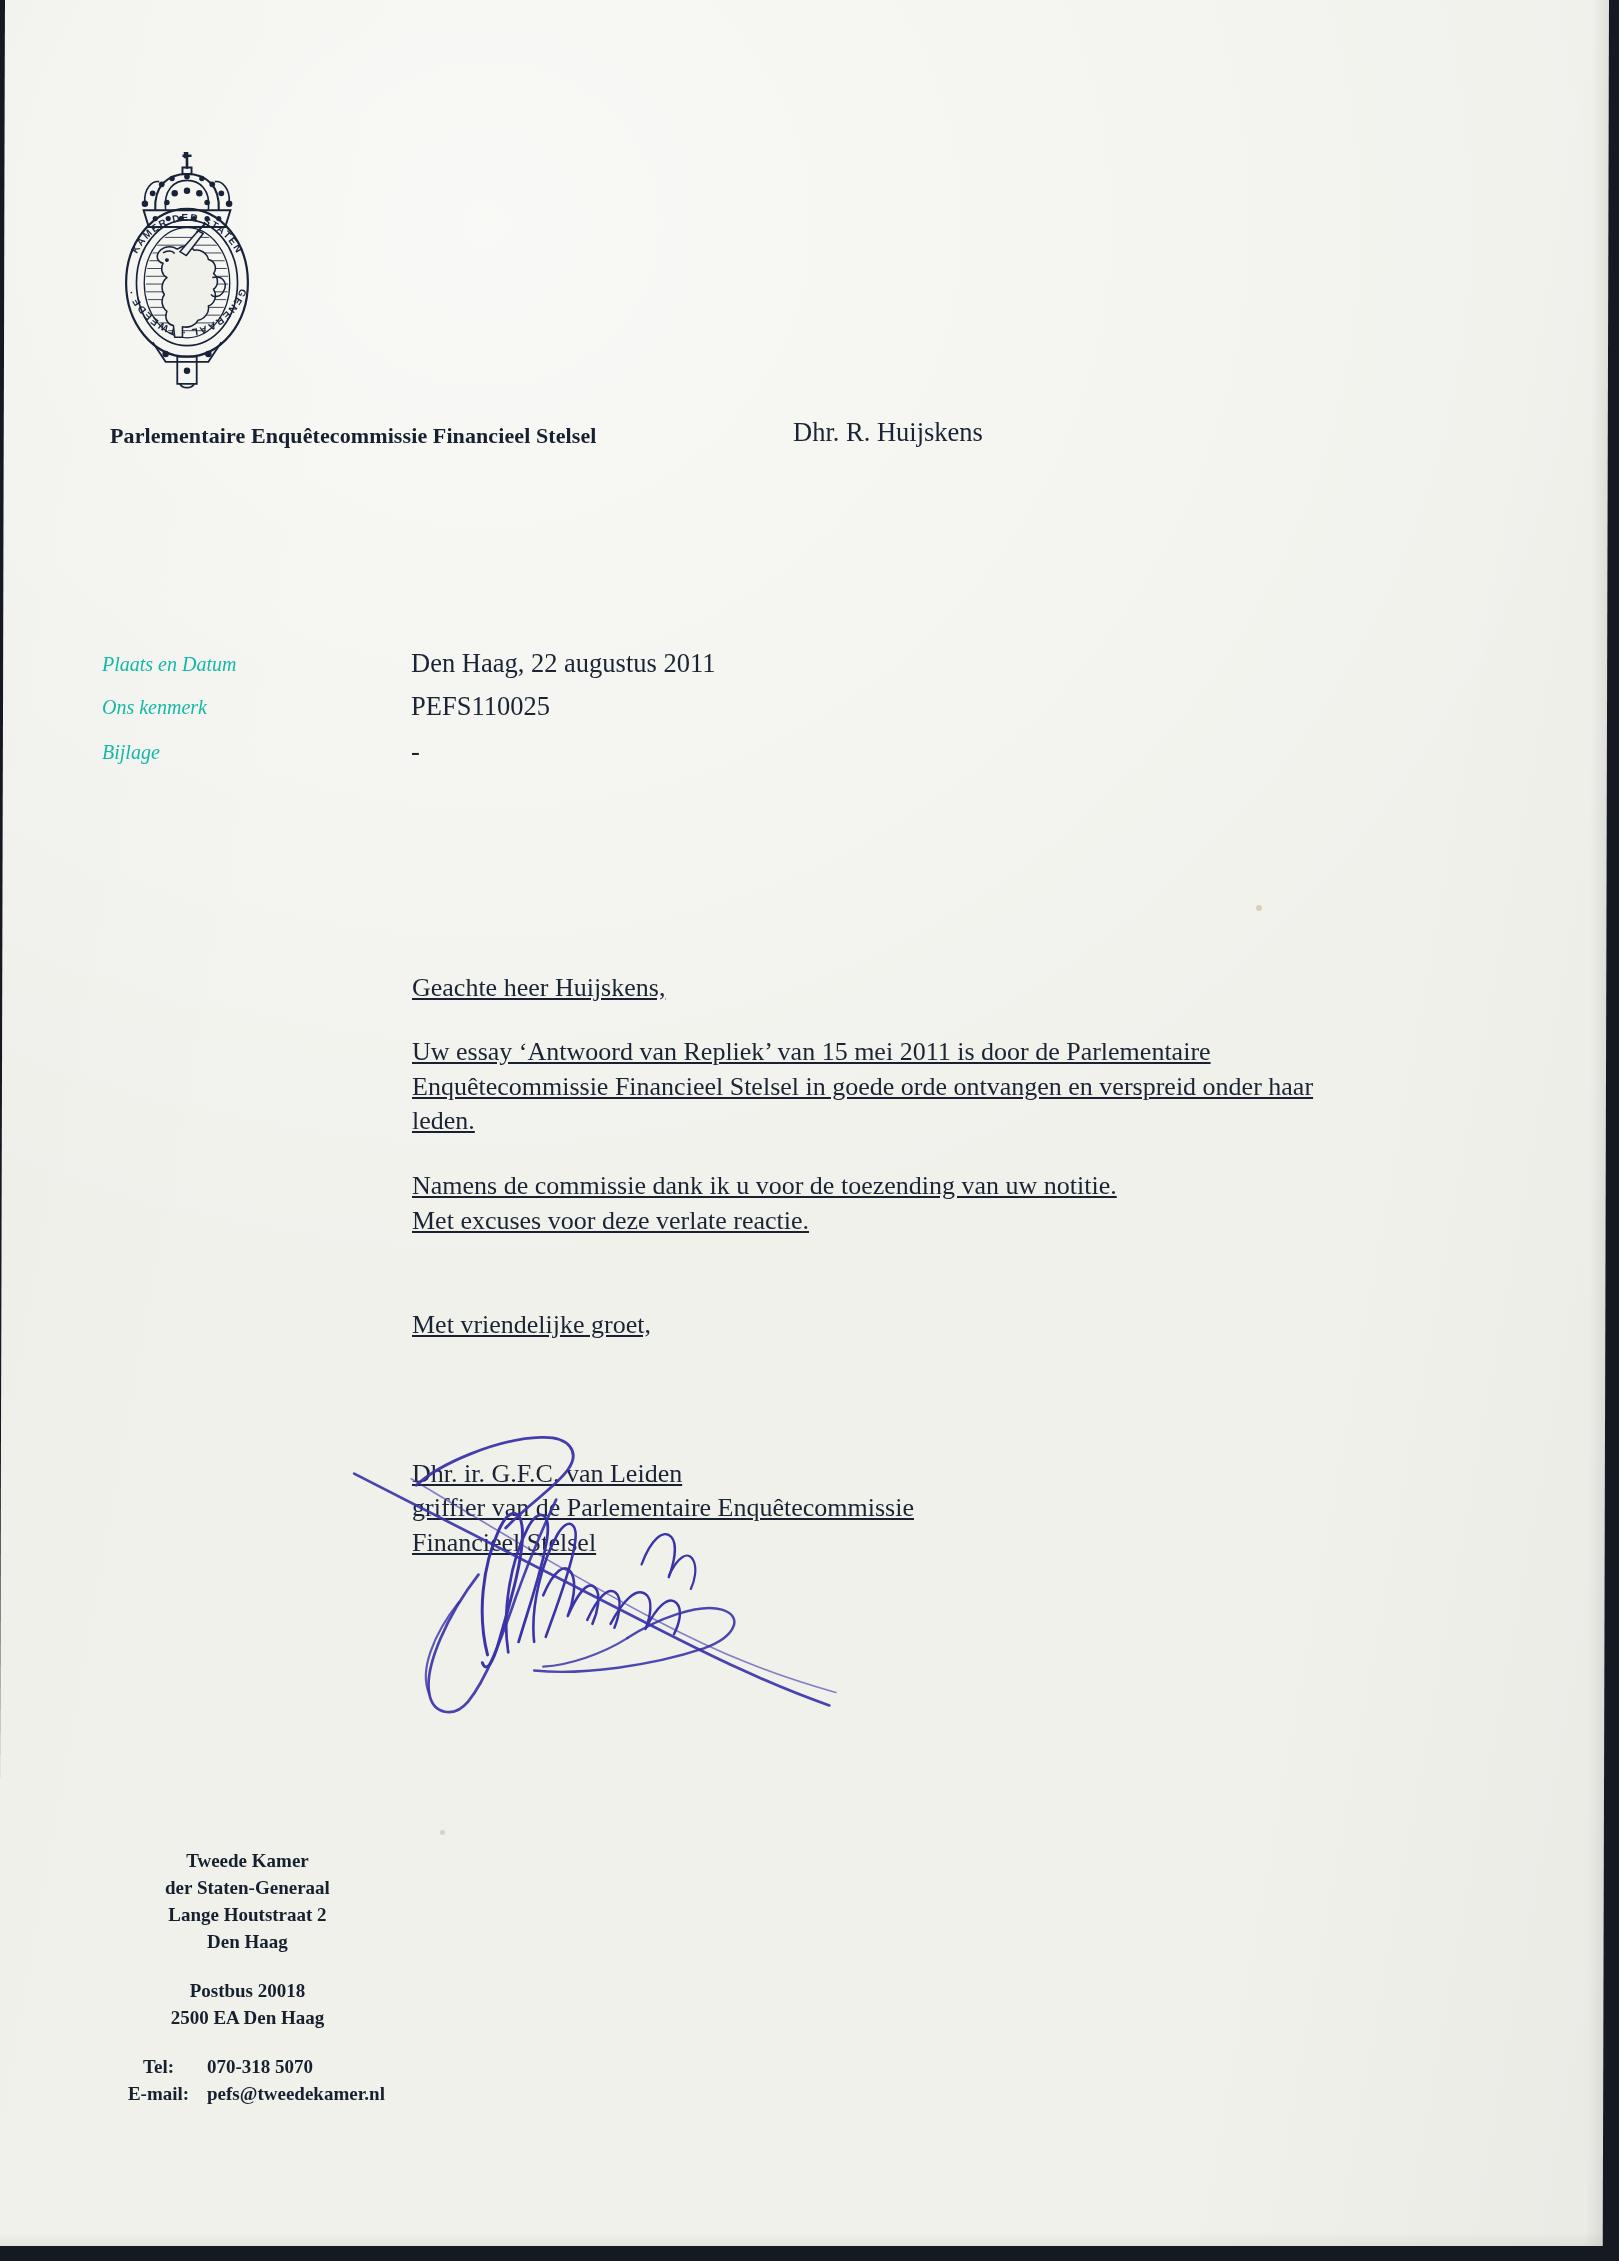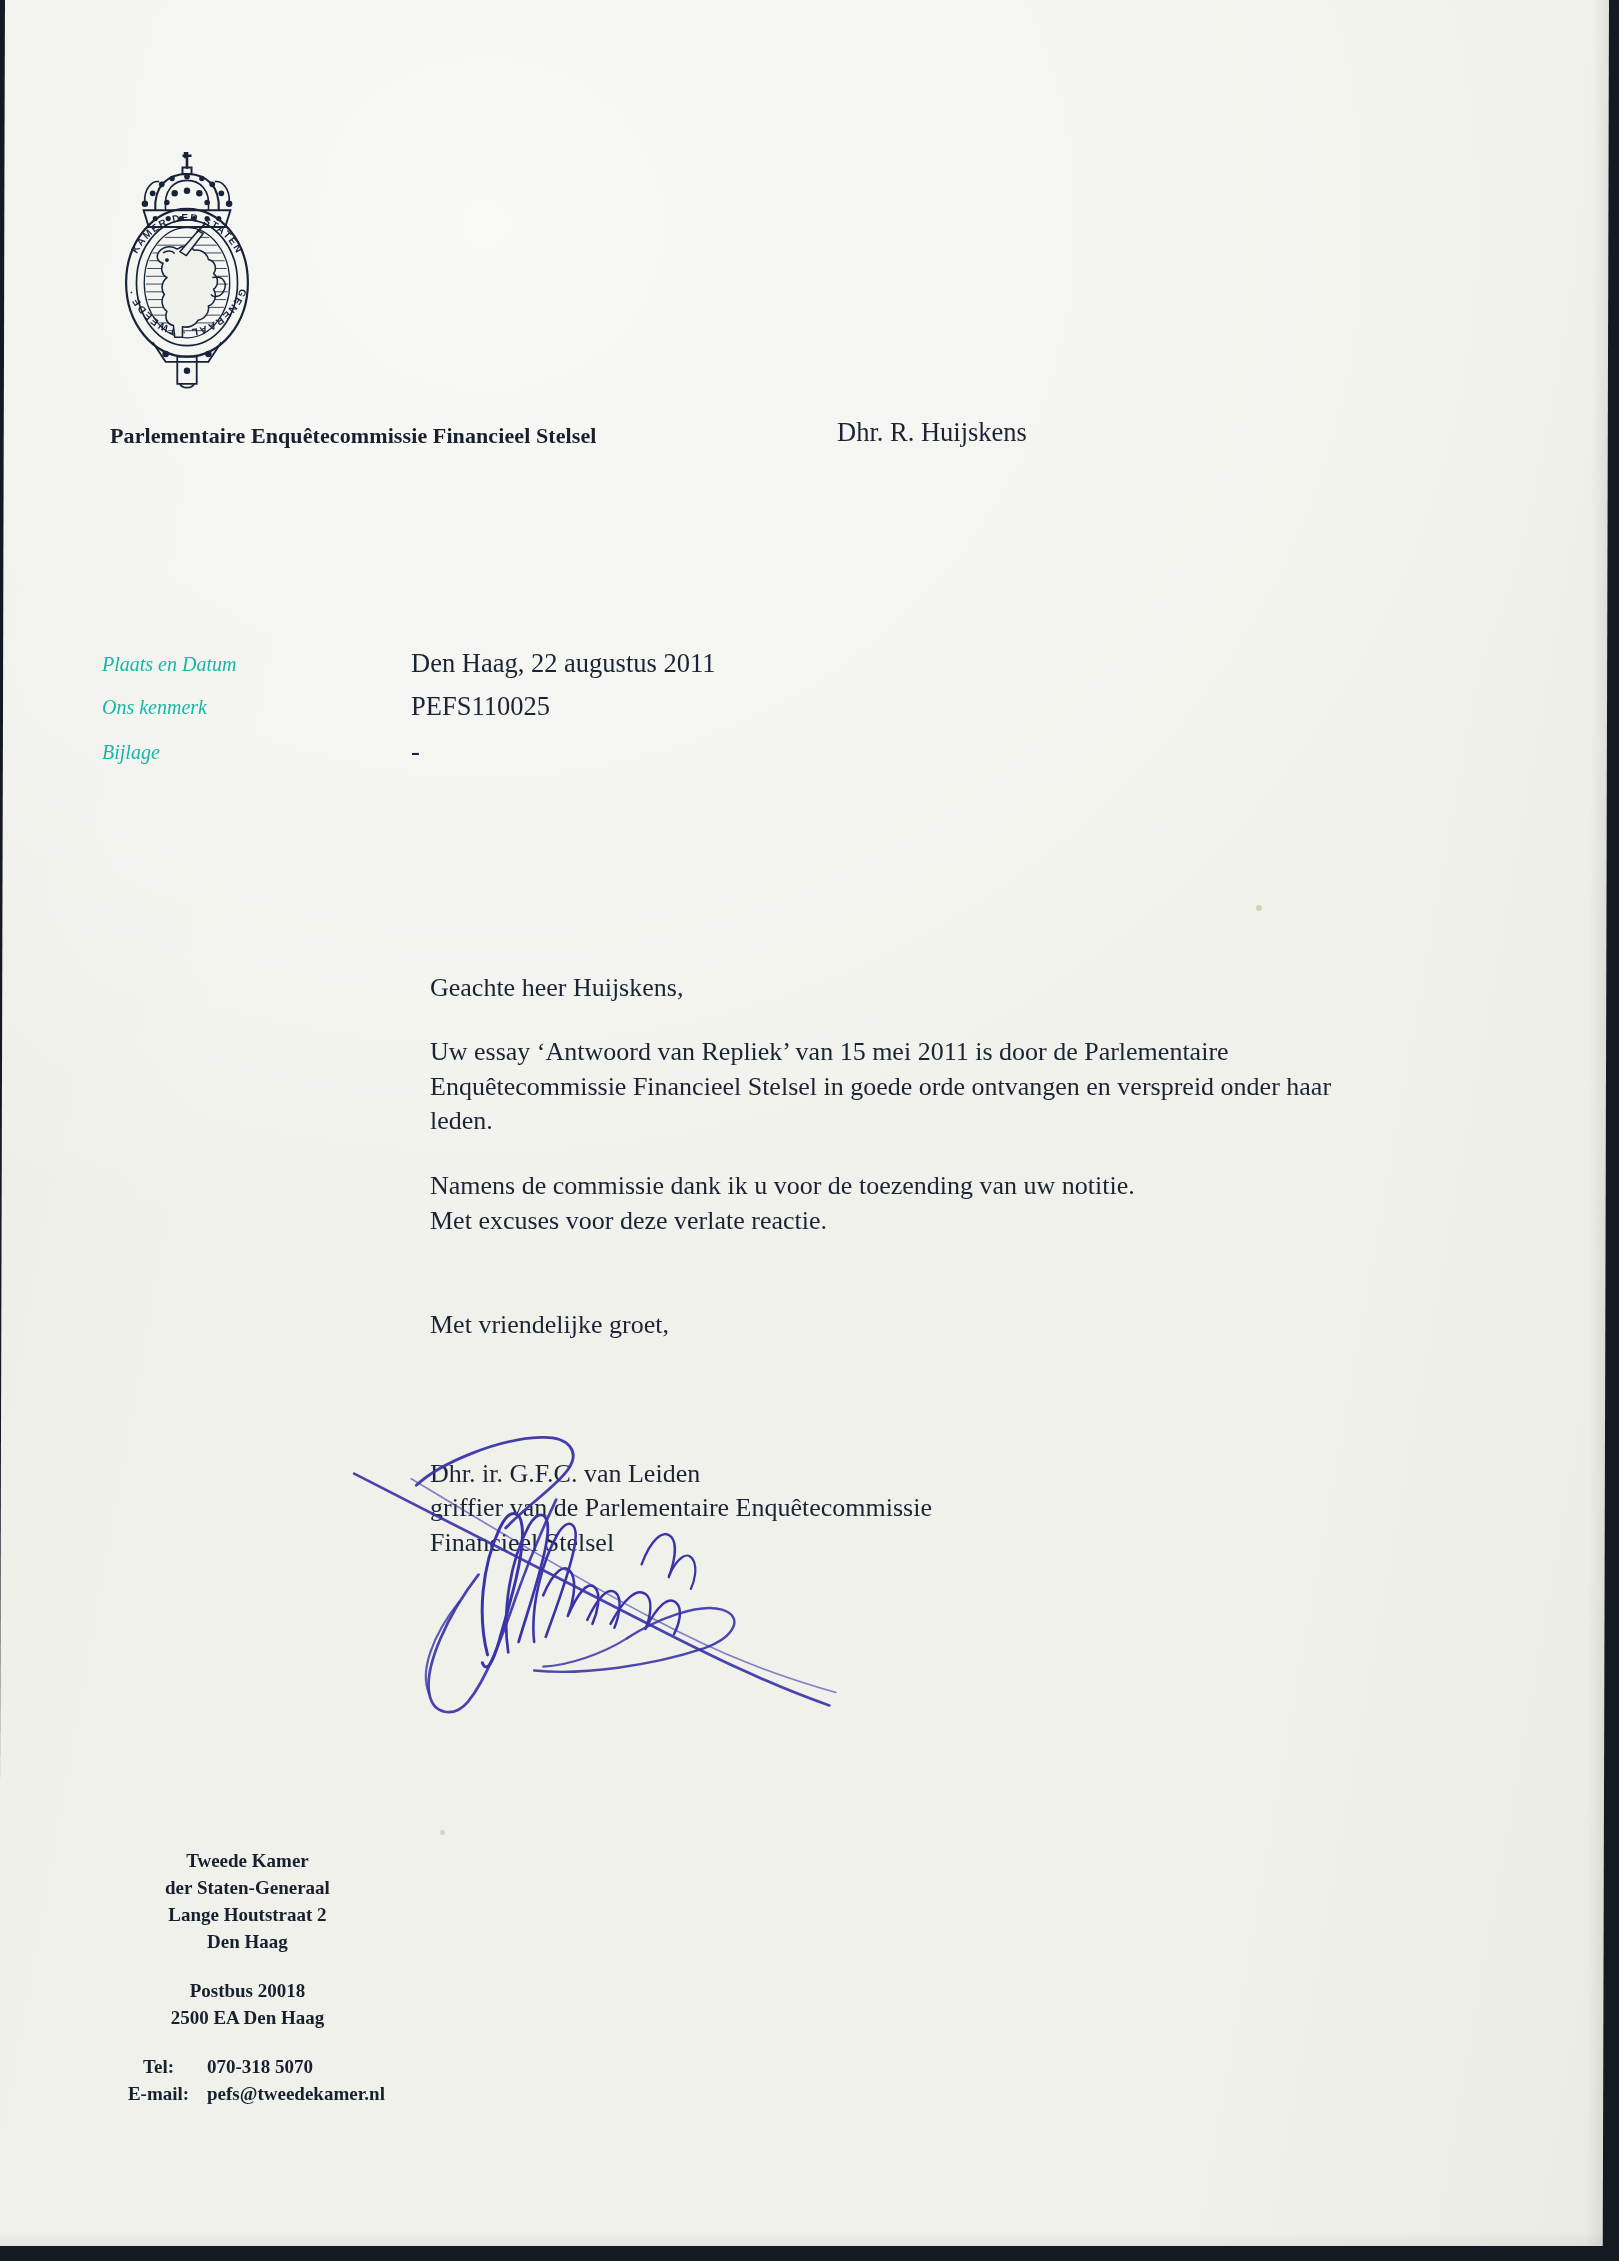--- a/index.html
+++ b/index.html
@@ -84,21 +84,21 @@
     left: 110px;
     top: 423px;
     font-size: 22px;
     font-weight: bold;
     letter-spacing: 0.1px;
     color: #17202f;
     white-space: nowrap;
   }
   .addressee {
     position: absolute;
-    left: 837px;
+    left: 793px;
     top: 417px;
     font-size: 26.5px;
     color: #1b2434;
     white-space: nowrap;
   }
 
   
   .meta { position: absolute; left: 102px; top: 650px; width: 971px; }
   .meta-row { position: relative; height: 43px; }
   .meta-label {
@@ -117,23 +117,24 @@
     font-size: 26.5px;
     color: #1b2434;
     white-space: nowrap;
   }
   .meta-row.r2 { height: 45px; }
   .meta-row.r3 { height: 45px; }
 
   
   .body-block {
     position: absolute;
-    left: 430px;
+    left: 412px;
     top: 971px;
     width: 961px;
+    text-decoration: underline;
   }
   .salutation {
     font-size: 26px;
     line-height: 1.28;
     color: #1b2434;
     margin-bottom: 31px;
   }
   .para {
     font-size: 26px;
     line-height: 1.33;

